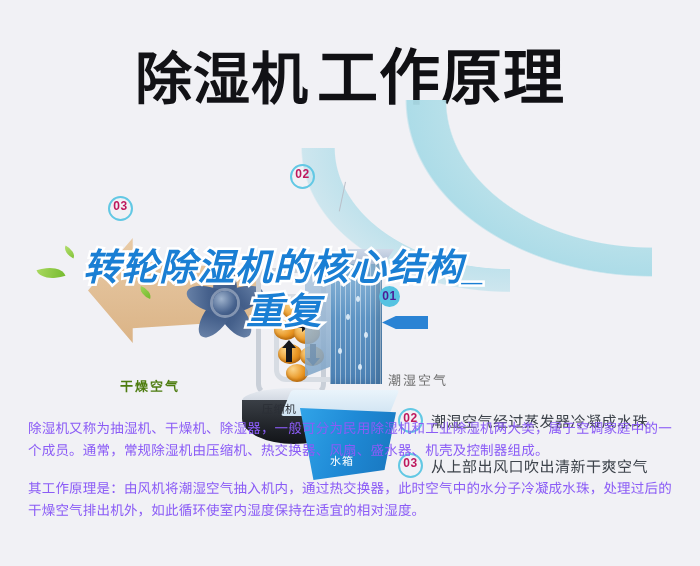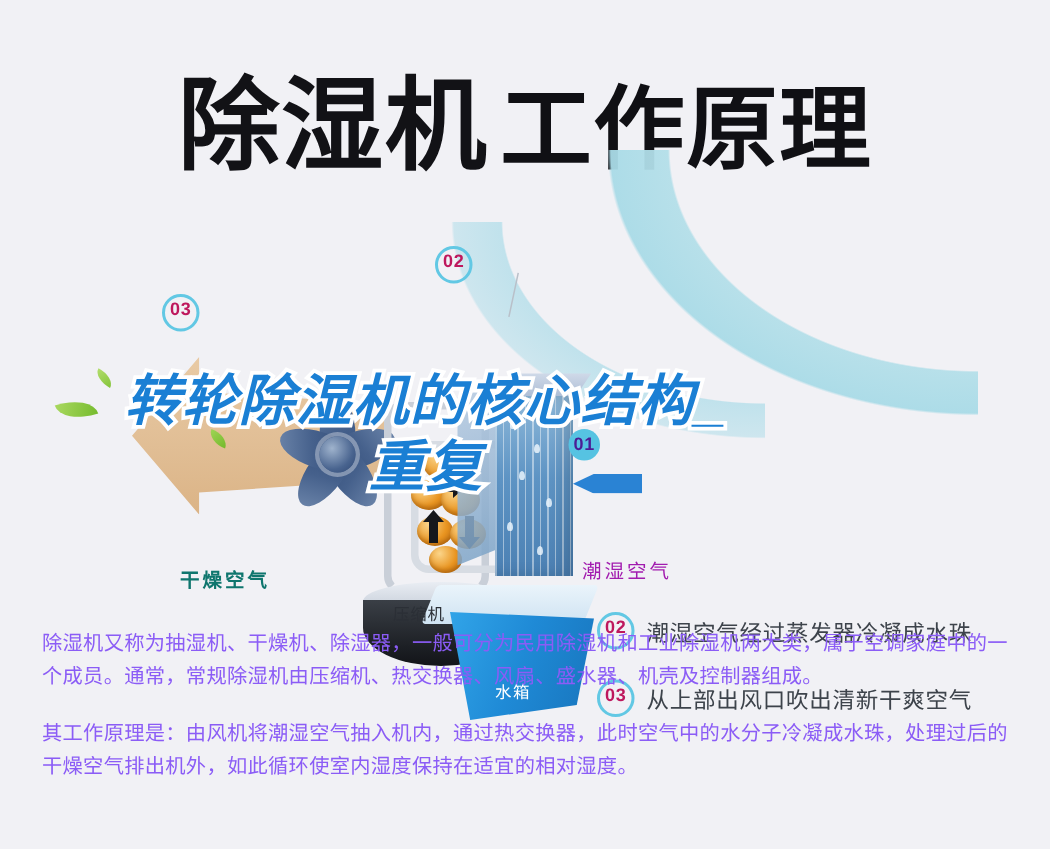--- a/index.html
+++ b/index.html
@@ -18,21 +18,21 @@
 
   
   #title-bar {
     position: absolute;
     left: 0; top: 28px;
     width: 700px;
     text-align: center;
     white-space: nowrap;
   }
   .title-a {
-    font-size: 68px;
+    font-size: 57px;
     font-weight: 700;
     color: #121216;
     letter-spacing: 1px;
     vertical-align: baseline;
   }
   .title-b {
     font-size: 61px;
     font-weight: 600;
     color: #101014;
     letter-spacing: 1px;
@@ -80,21 +80,21 @@
     left: 88px; top: 130px;
     width: 172px; height: 105px;
     background: linear-gradient(180deg, #e8c79e 0%, #dfb98c 58%, #d9ae7c 100%);
     clip-path: polygon(0% 50%, 26% 0%, 26% 22%, 100% 30%, 100% 78%, 26% 86%, 26% 100%);
     opacity: .92;
   }
   .dry-arrow-label {
     position: absolute;
     left: 120px; top: 268px;
     font-size: 13px;
-    color: #0f766e;
+    color: #4d7c0f;
     letter-spacing: 2px;
     font-weight: 600;
   }
 
   
   .leaf {
     position: absolute;
     background: #8ec93f;
     border-radius: 0 100% 0 100%;
   }
@@ -258,21 +258,21 @@
     position: absolute; left: 345px; top: 74px;
     width: 1.4px; height: 30px;
     background: #b9c0c9;
     transform: rotate(12deg);
     transform-origin: top center;
   }
 
   .wet-label {
     position: absolute; left: 388px; top: 262px;
     font-size: 13px;
-    color: #a21caf;
+    color: #737373;
     letter-spacing: 2px;
   }
 
   
   .legend-row {
     position: absolute;
     display: flex;
     align-items: center;
     white-space: nowrap;
   }

